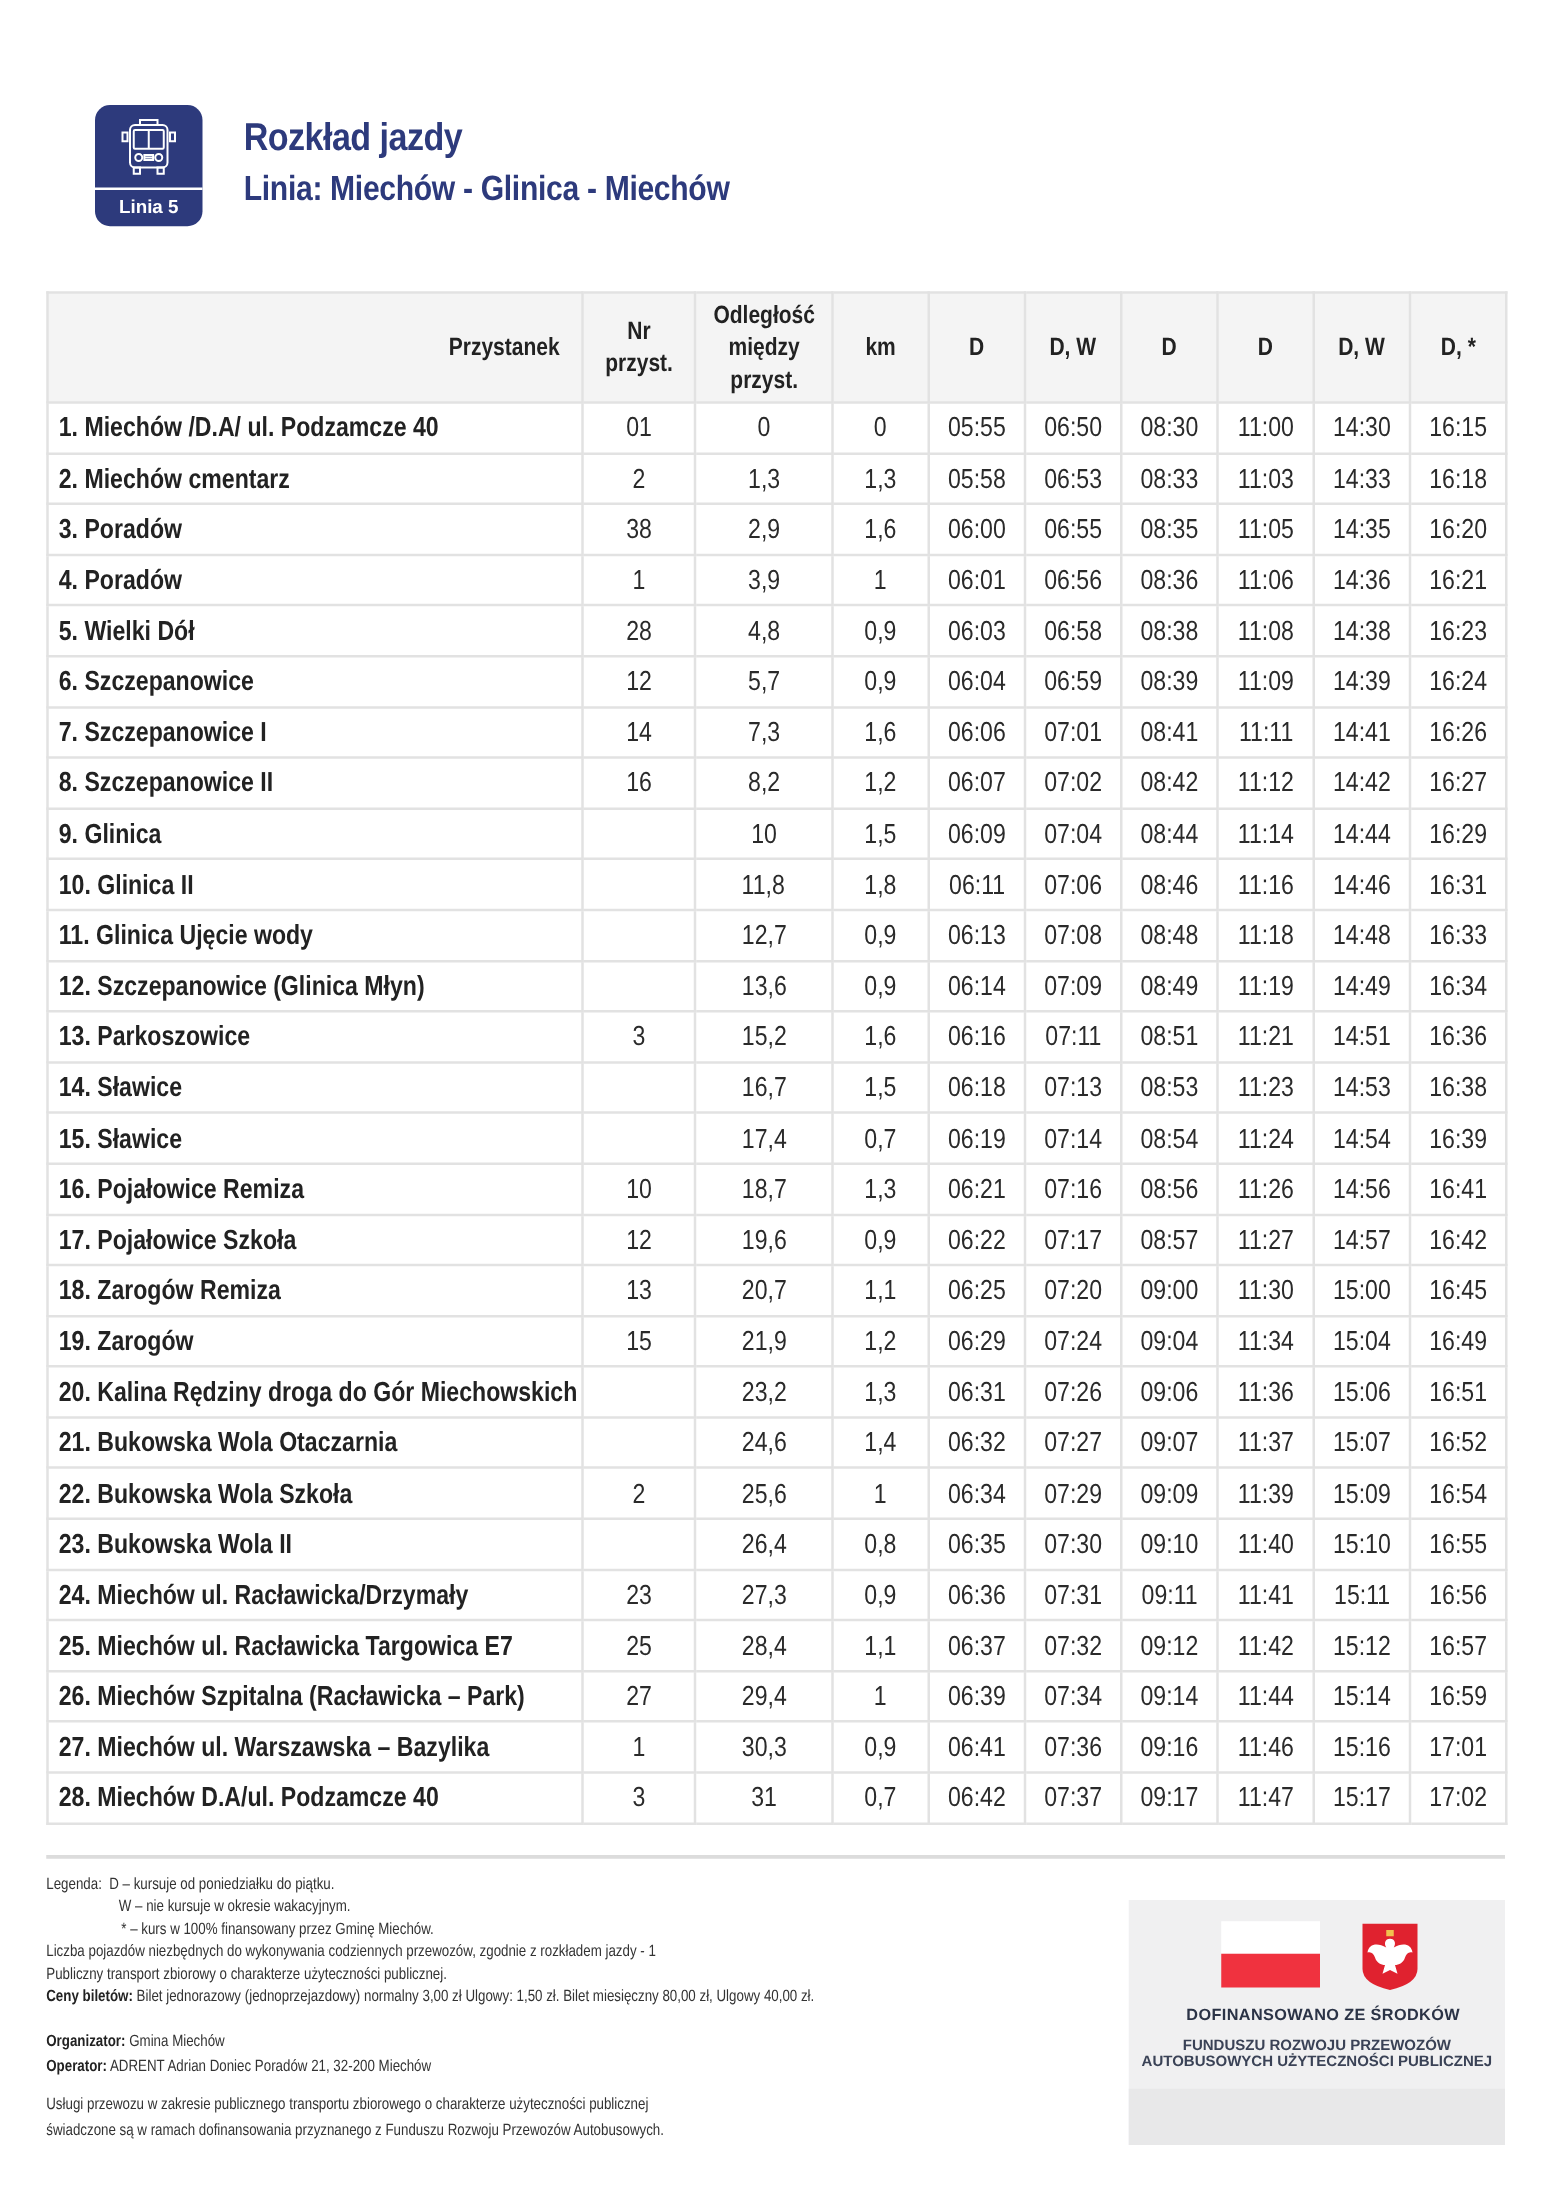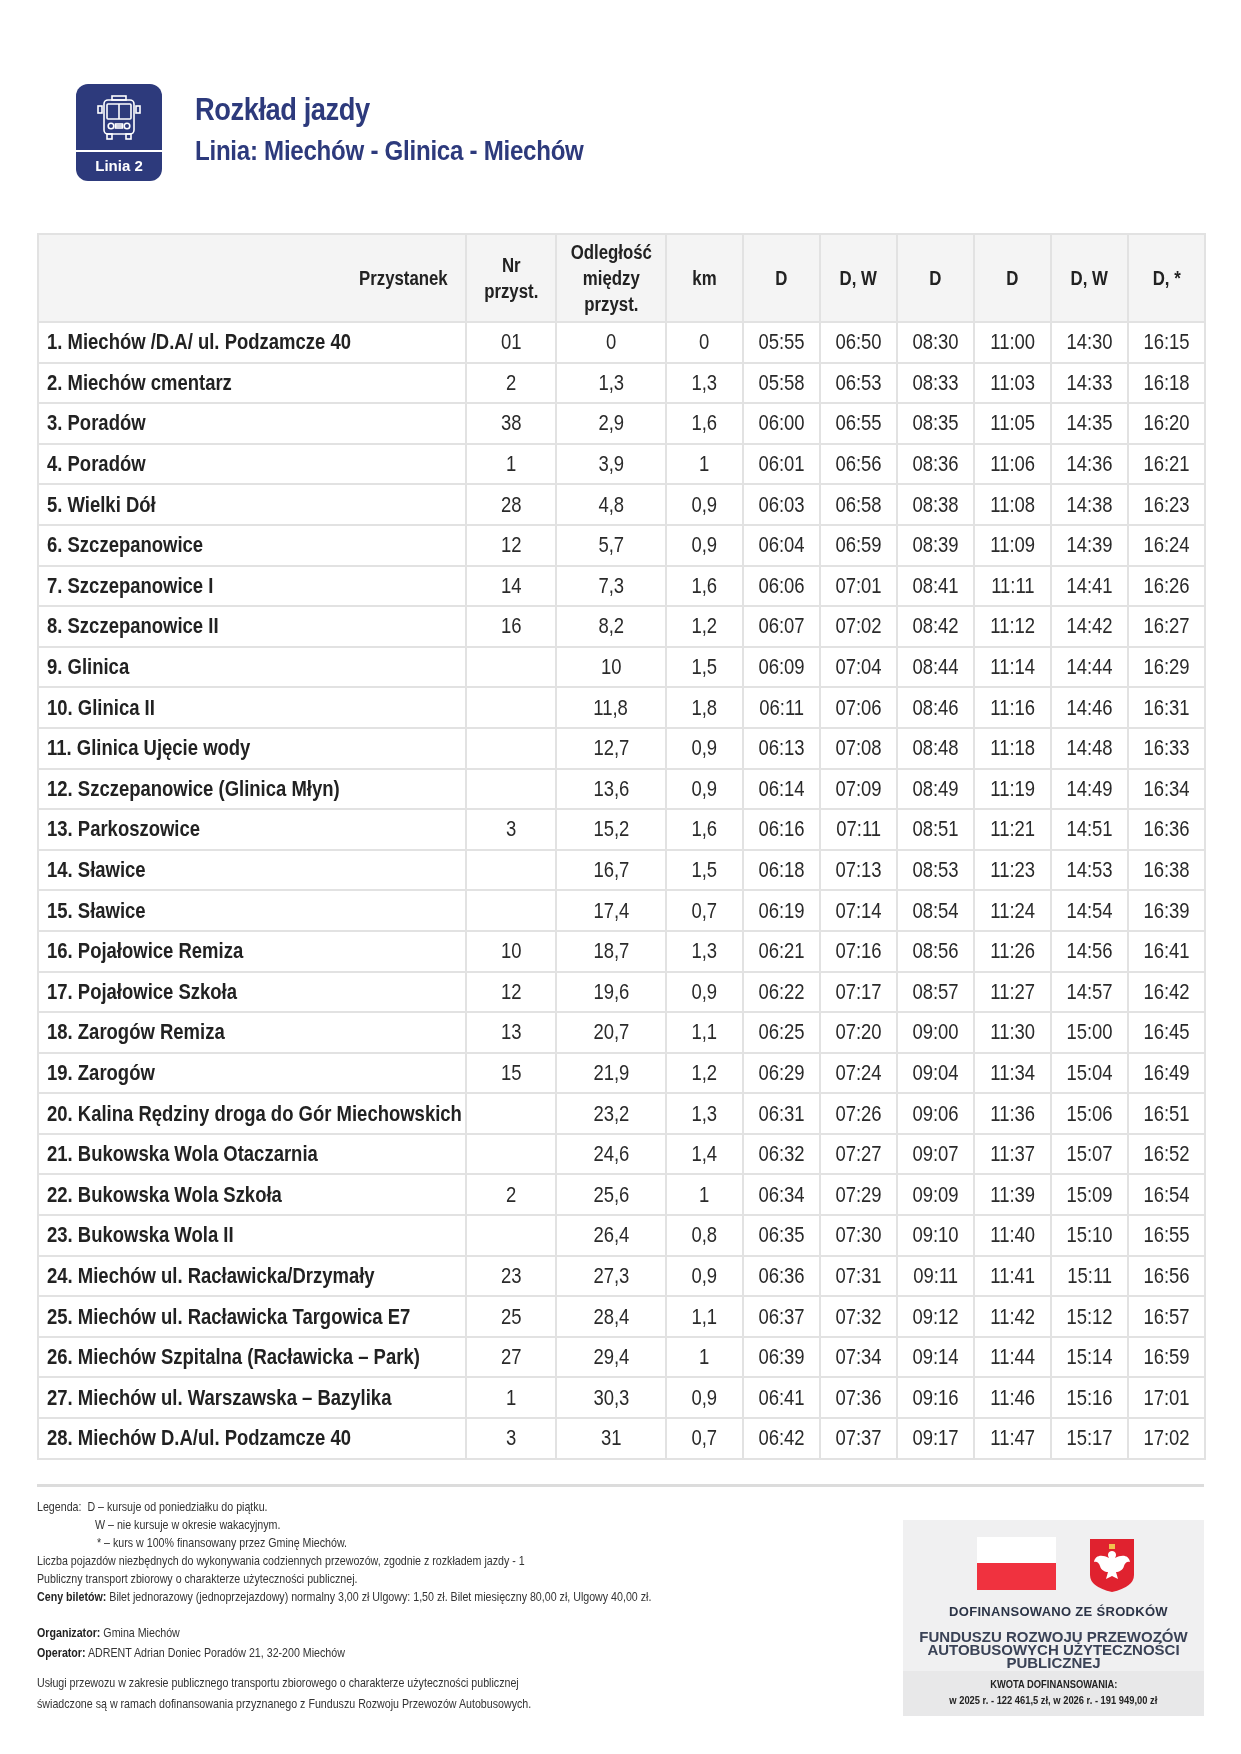--- a/index.html
+++ b/index.html
@@ -36,21 +36,21 @@
 
   .badge { position: absolute; left: 903px; top: 1520px; width: 301px; height: 196px; background: #f0f0f1; }
   .badge .lower { position: absolute; left: 0; top: 151px; width: 301px; height: 45px; background: #e8e8e9; }
   .flag { position: absolute; left: 74px; top: 17px; width: 79px; height: 53px; }
   .flag .w { height: 26px; background: #ffffff; }
   .flag .r { height: 27px; background: #f0323f; }
   .emblem { position: absolute; left: 185px; top: 17px; width: 48px; height: 56px; }
   .badge .t1 { position: absolute; left: 5px; width: 301px; top: 84px; text-align: center; font-weight: bold;
                font-size: 13px; color: #2b3346; letter-spacing: 0.3px; }
   .badge .t2 { position: absolute; left: 0; width: 301px; top: 110px; text-align: center; font-weight: bold;
-               font-size: 15px; color: #3a4256; line-height: 13px; }
+               font-size: 12px; color: #3a4256; line-height: 13px; }
   .badge .t3 { position: absolute; left: 0; width: 301px; top: 156px; text-align: center; font-weight: bold;
                font-size: 11px; color: #222; line-height: 16px; }
   .badge .t3 span { display: inline-block; transform: scaleX(0.85); }
 </style>
 </head>
 <body>
 
 <div class="logo">
   <svg viewBox="0 0 50 52" fill="none" stroke="#ffffff" stroke-width="1.6">
     <rect x="10" y="8" width="30" height="34" rx="4"></rect>
@@ -60,21 +60,21 @@
     <circle cx="17" cy="34" r="2.8"></circle>
     <circle cx="33" cy="34" r="2.8"></circle>
     <rect x="21.5" y="32" width="7" height="4"></rect>
     <line x1="21.5" y1="34" x2="28.5" y2="34"></line>
     <rect x="13" y="42" width="5" height="5"></rect>
     <rect x="32" y="42" width="5" height="5"></rect>
     <rect x="4" y="14" width="4" height="7"></rect>
     <rect x="42" y="14" width="4" height="7"></rect>
   </svg>
   <div class="divider"></div>
-  <div class="label">Linia 2</div>
+  <div class="label">Linia 5</div>
 </div>
 
 <div class="title1">Rozkład jazdy</div>
 <div class="title2">Linia: Miechów - Glinica - Miechów</div>
 
 <table class="tt">
   <colgroup>
     <col style="width:428px">
       <col style="width:90px">
       <col style="width:110px">
@@ -462,17 +462,13 @@
     <path d="M2 2 H46 V38 Q46 50 24 55 Q2 50 2 38 Z" fill="#e0222f"></path>
     <path d="M24 14 C20 14 19 18 21 21 C14 17 7 18 6 25 C9 24 11 26 12 29 C13 33 17 35 20 35 L18 42 L24 39 L30 42 L28 35 C31 35 35 33 36 29 C37 26 39 24 42 25 C41 18 34 17 27 21 C29 18 28 14 24 14 Z" fill="#ffffff"></path>
     <rect x="21" y="7" width="6" height="5" fill="#f2c14e"></rect>
   </svg>
   <div class="t1">DOFINANSOWANO ZE ŚRODKÓW</div>
   <div class="t2">
     <div>FUNDUSZU ROZWOJU PRZEWOZÓW</div>
     <div>AUTOBUSOWYCH UŻYTECZNOŚCI PUBLICZNEJ</div>
   </div>
   <div class="lower"></div>
-  <div class="t3">
-    <span>KWOTA DOFINANSOWANIA:</span><br>
-    <span>w 2025 r. - 122 461,5 zł, w 2026 r. - 191 949,00 zł</span>
-  </div>
 </div>
 
 </body></html>

